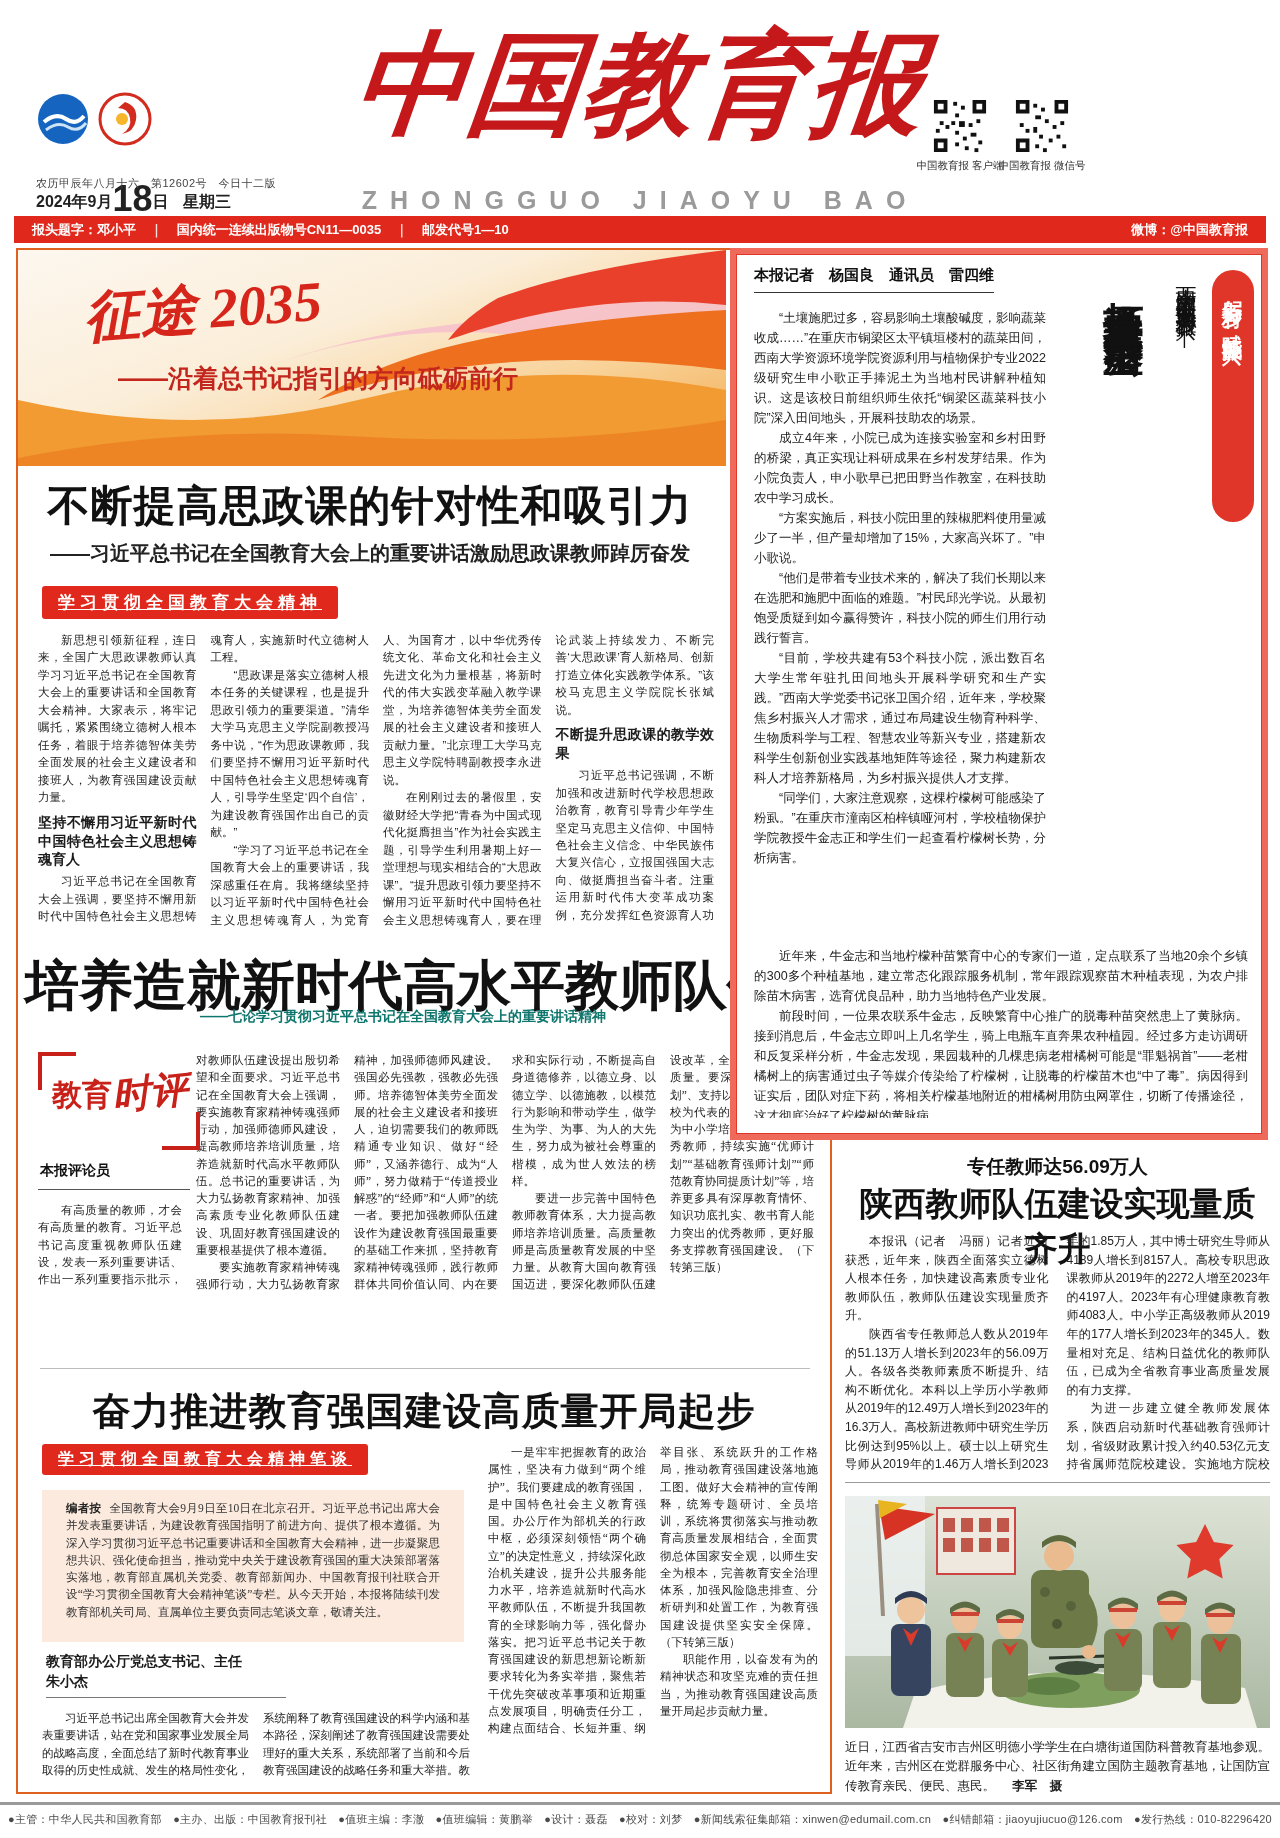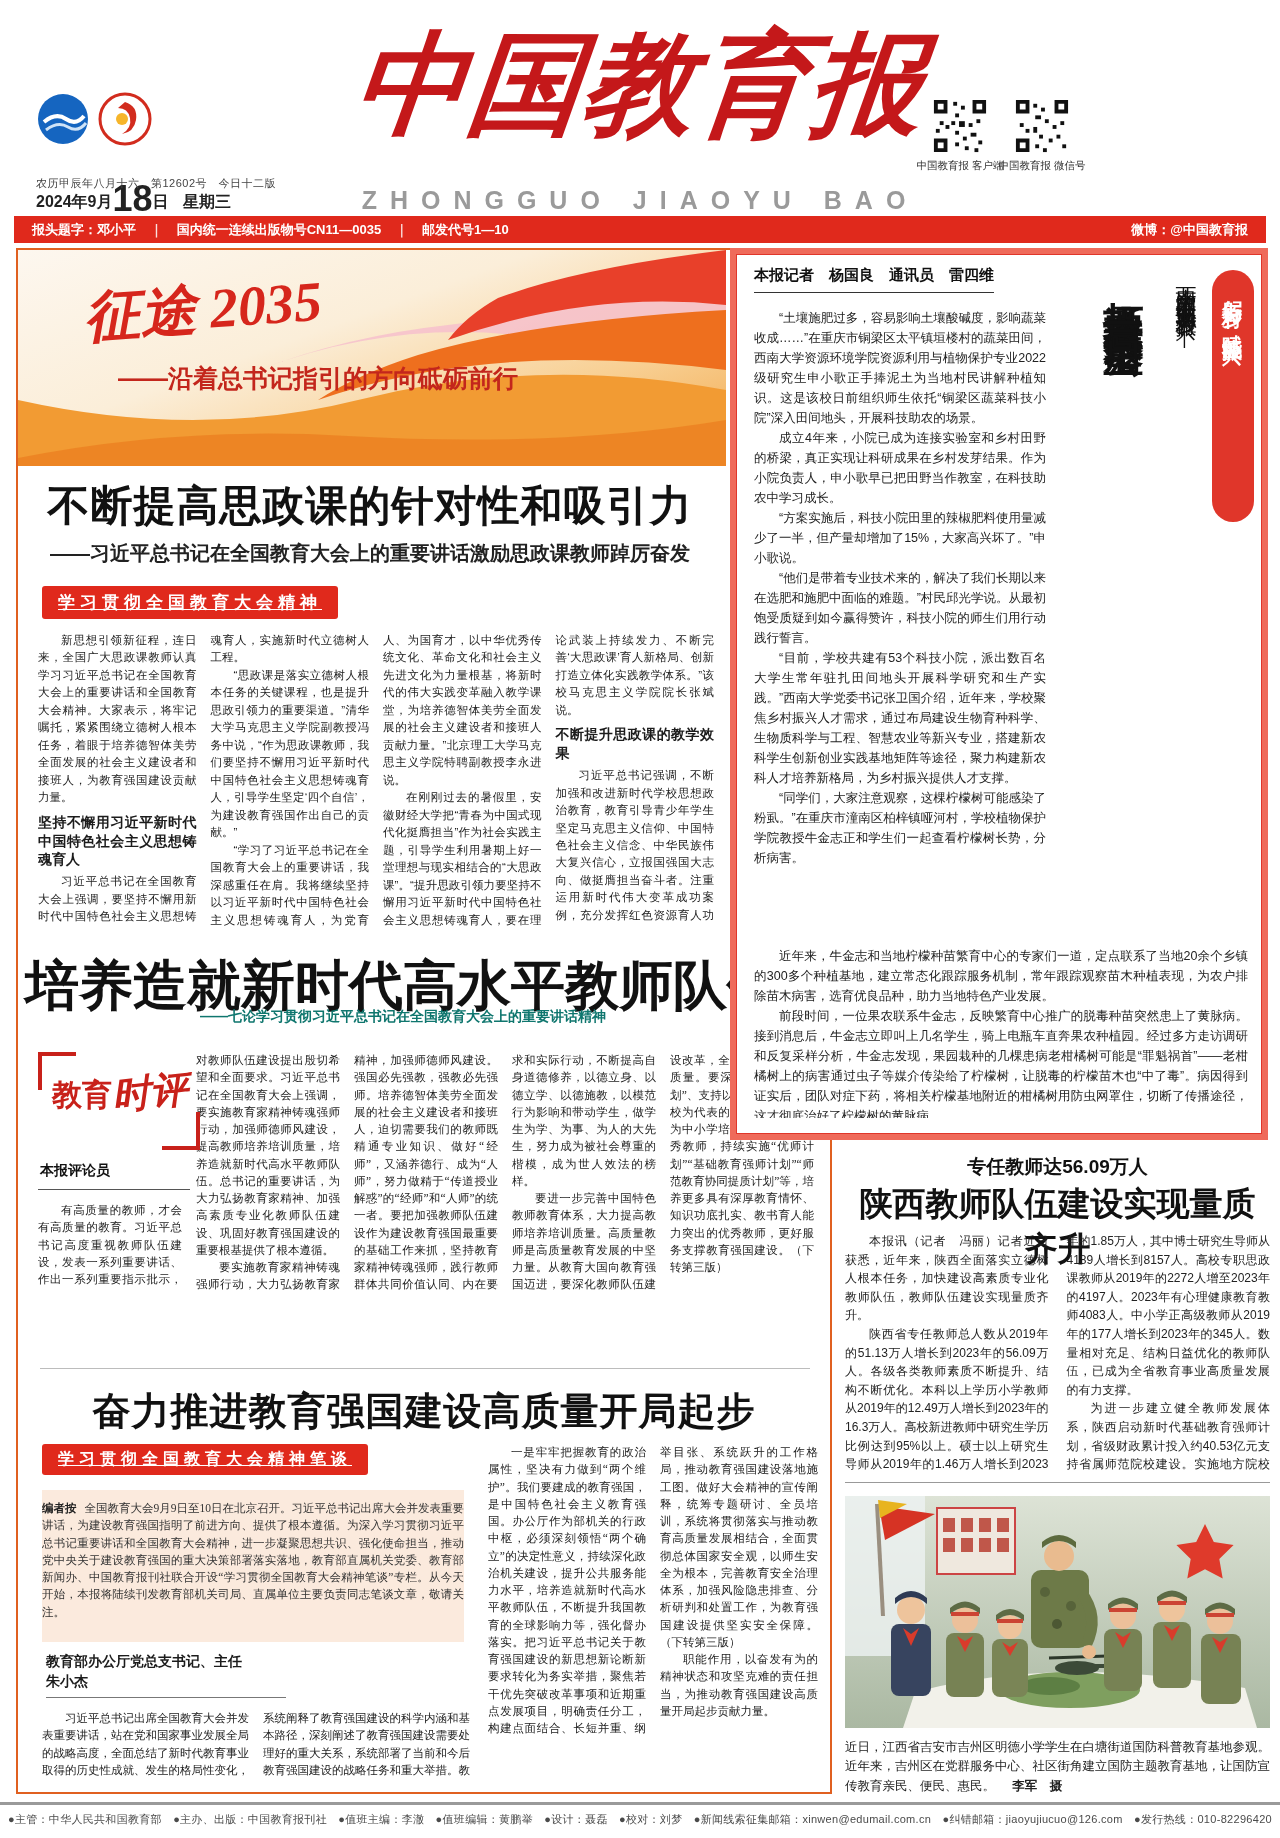--- a/index.html
+++ b/index.html
@@ -61,21 +61,21 @@
   .c-byline{font-family:"Liberation Sans",sans-serif;font-size:14px;font-weight:bold;color:#111;
      border-bottom:1.5px solid #555;padding:10px 0 8px 2px;width:150px;}
   
   .rule-gray{left:22px;top:1118px;width:770px;height:1px;background:#bcbcbc;}
   
   .a3{left:0;top:1130px;width:812px;height:412px;}
   .a3-headline{position:absolute;left:0;width:100%;top:6px;text-align:center;font-size:38px;
      font-weight:900;color:#111;letter-spacing:1px;}
   .a3-band{position:absolute;left:24px;top:64px;}
   .a3-editor{position:absolute;left:24px;top:110px;width:422px;height:152px;background:#fbeadd;
-     padding:10px 0;box-sizing:border-box;font-family:"Liberation Serif",serif;font-size:11.5px;
+     padding:10px 24px;box-sizing:border-box;font-family:"Liberation Serif",serif;font-size:11.5px;
      line-height:1.5;text-align:justify;color:#333;overflow:hidden;}
   .a3-editor .lbl{font-weight:bold;font-family:"Liberation Sans",sans-serif;color:#222;margin-right:8px;}
   .a3-author{position:absolute;left:28px;top:272px;width:240px;font-size:14px;font-weight:bold;
      line-height:1.4;border-bottom:1.5px solid #777;padding-bottom:6px;}
   .a3-leftcols{position:absolute;left:24px;top:330px;width:428px;height:76px;overflow:hidden;
      column-count:2;column-gap:14px;font-family:"Liberation Serif",serif;font-size:11.5px;
      line-height:1.5;text-align:justify;color:#222;}
   .a3-rightcols{position:absolute;left:470px;top:64px;width:330px;height:342px;overflow:hidden;
      column-count:2;column-gap:14px;font-family:"Liberation Serif",serif;font-size:11.5px;
      line-height:1.5;text-align:justify;color:#222;}

